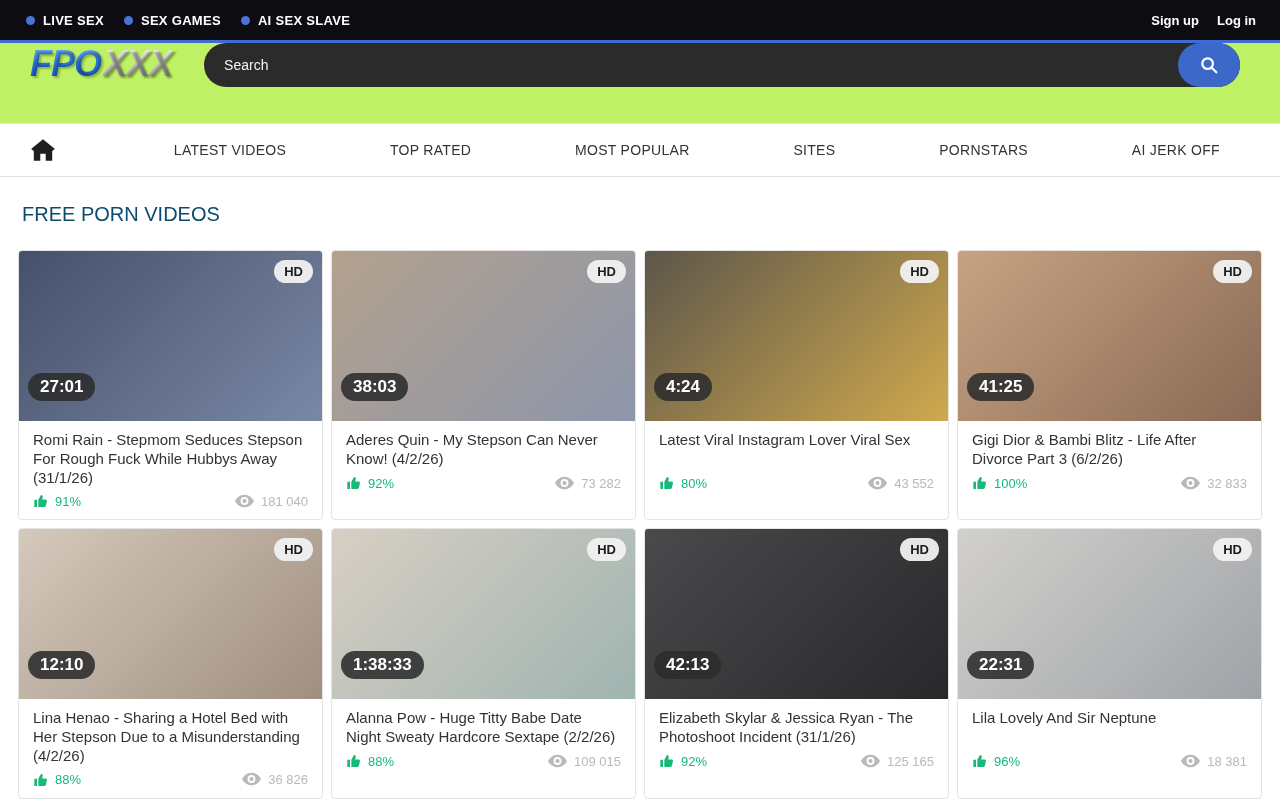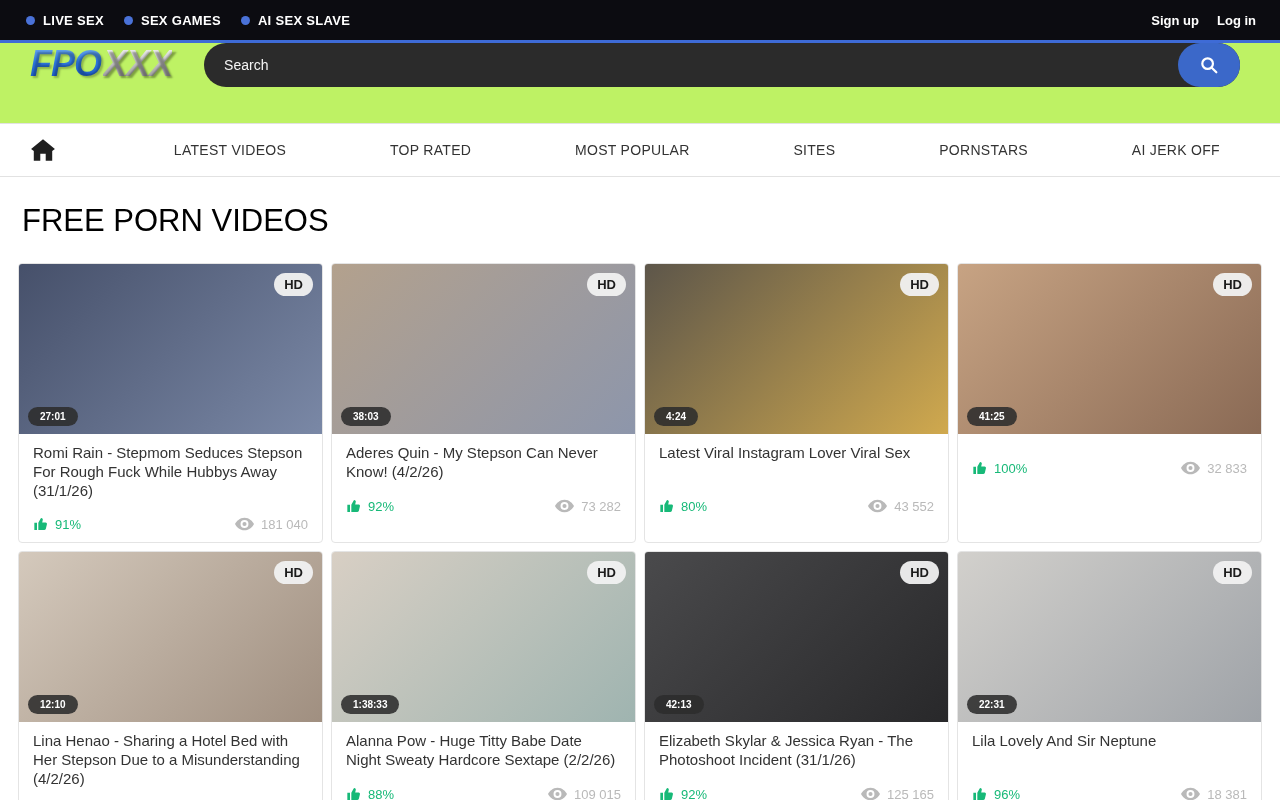--- a/index.html
+++ b/index.html
@@ -35,32 +35,32 @@
     align-items:center; justify-content:center; }
 
   
   .nav { height:54px; border-top:1px solid #e2e2e2; border-bottom:1px solid #e2e2e2;
     display:flex; align-items:center; padding:0 60px 0 30px; justify-content:space-between; }
   .nav-home { width:40px; display:flex; align-items:center; cursor:pointer; }
   .navitem { font-size:14px; color:#333; letter-spacing:.3px; cursor:pointer; white-space:nowrap; }
 
   
   .main { padding:0 18px; }
-  .page-title { margin:26px 0 24px 4px; font-size:31px; font-weight:normal; color:#000000; }
+  .page-title { margin:26px 0 24px 4px; font-size:20px; font-weight:normal; color:#0c4a6e; }
 
   .grid { display:grid; grid-template-columns:repeat(4,1fr); gap:8px; }
   .card { border:1px solid #e4e4e4; border-radius:4px; overflow:hidden; background:#fff; cursor:pointer; }
   .thumb { position:relative; height:170px; background:#777; }
   .hd-badge { position:absolute; top:9px; right:9px; background:rgba(241,241,241,0.95);
     color:#1c1c1c; font-size:13px; font-weight:bold; padding:4px 10px; border-radius:13px; }
-  .duration { position:absolute; left:9px; bottom:8px; background:rgba(44,44,44,0.88);
-    color:#fff; font-size:10px; font-weight:bold; padding:4px 12px; border-radius:14px; }
+  .duration { position:absolute; left:9px; bottom:20px; background:rgba(44,44,44,0.88);
+    color:#fff; font-size:17px; font-weight:bold; padding:4px 12px; border-radius:14px; }
   .info { padding:10px 14px 10px; }
   .vtitle { font-size:15px; line-height:1.25; color:#333; min-height:38px; }
-  .meta { display:flex; justify-content:space-between; align-items:center; margin-top:16px; }
+  .meta { display:flex; justify-content:space-between; align-items:center; margin-top:6px; }
   .likes { display:flex; align-items:center; gap:6px; color:#17b978; font-size:13px; }
   .views { display:flex; gap:7px; color:#b9b9b9; font-size:13px; }
   svg { display:block; }
 </style>
 </head>
 <body>
 
 <div class="topbar">
   <div class="topbar-links">
     <a class="toplink">
@@ -203,20 +203,21 @@
         </div>
       </div>
     </div>
 
     <div class="card">
       <div class="thumb" style="background: linear-gradient(135deg, rgb(199, 163, 131), rgb(138, 106, 85));">
         <span class="hd-badge">HD</span>
         <span class="duration">41:25</span>
       </div>
       <div class="info">
+        <div class="vtitle">Gigi Dior &amp; Bambi Blitz - Life After Divorce Part 3 (6/2/26)</div>
         <div class="meta">
           <span class="likes">
               <span>
                 <svg width="16" height="16" viewBox="0 0 24 24" fill="#17b978">
                   <path d="M2 10h4v11H2zM8 21h9.2c1 0 1.9-.7 2.1-1.7l1.6-7.1c.3-1.3-.7-2.5-2-2.5h-5.1l.9-4.2c.2-1-.4-2-1.4-2.3-.8-.2-1.6.1-2 .8L8 10z"></path>
                 </svg>
               </span>
               <span>100%</span>
             </span>
           <span class="views">

